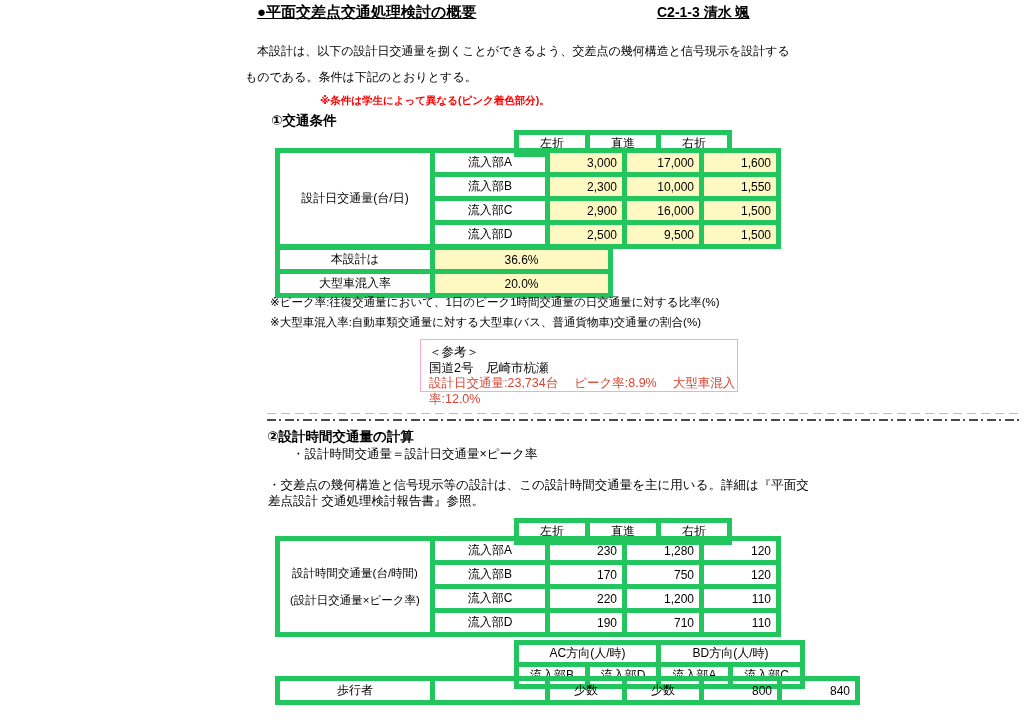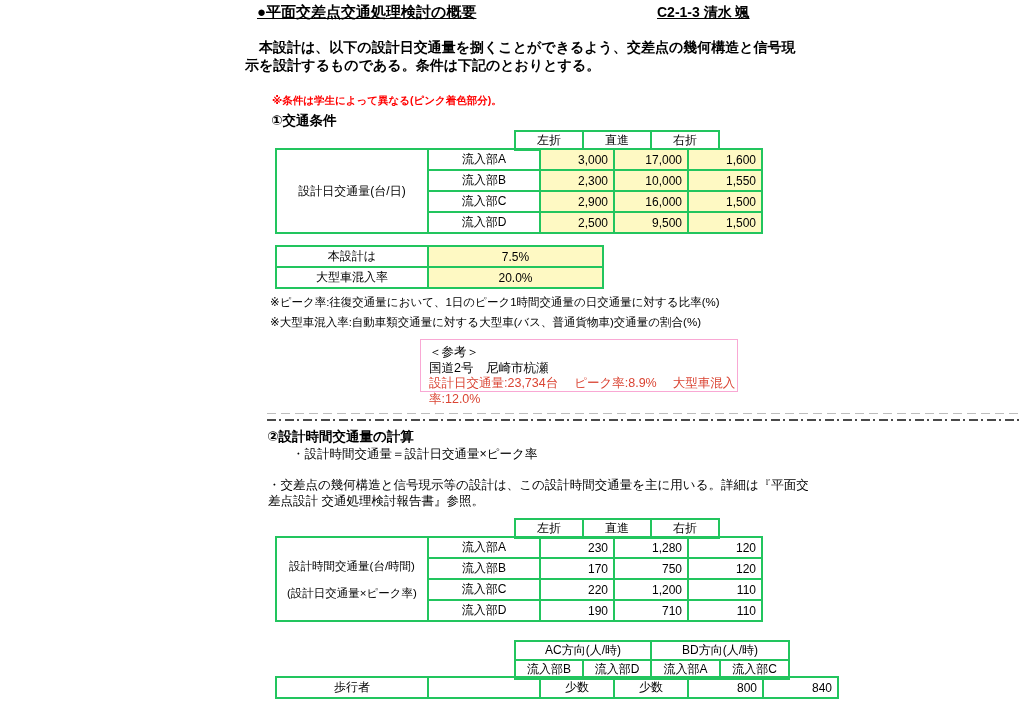--- a/index.html
+++ b/index.html
@@ -3,31 +3,31 @@
 <meta charset="utf-8">
 <style>
   html,body{margin:0;padding:0;}
   body{
     width:1024px;height:723px;background:#ffffff;position:relative;overflow:hidden;
     font-family:"Liberation Sans","DejaVu Sans",sans-serif;color:#000;
   }
   .abs{position:absolute;}
   .bold{font-weight:bold;text-decoration:underline;}
   table{border-collapse:collapse;table-layout:fixed;}
-  td{border:2px solid #22c55e;font-size:12px;padding:0 5px;height:19px;white-space:nowrap;overflow:hidden;}
+  td{border:5px solid #22c55e;font-size:12px;padding:0 5px;height:19px;white-space:nowrap;overflow:hidden;}
   .outer2{border:2px solid #000;}
   .hdr td{height:16px;text-align:center;padding:0 2px;}
   .ctr{text-align:center;}
   .num{text-align:right;}
   .pink{background:#fef9c3;}
   .w140{width:140px;}.w100{width:100px;}.w62{width:62px;}.w63{width:63px;}.w124{width:124px;}.w126{width:126px;}.w163{width:163px;}
   .title{font-size:15px;line-height:17px;}
   .name{font-size:14px;}
-  .intro{font-size:14px;line-height:18px;width:556px;font-weight:bold;}
-  .rednote{font-size:10.5px;color:#ff0000;font-weight:bold;}
+  .intro{font-size:12px;line-height:26px;width:556px;font-weight:normal;}
+  .rednote{font-size:10.5px;color:#ff0000;font-weight:bold;margin-left:48px;}
   .h1{font-size:13.5px;font-weight:bold;}
   .note{font-size:11.5px;}
   .refbox{width:308px;height:46px;border:1px solid #f9a8d4;padding:5px 0 0 8px;}
   .refline{font-size:12.5px;line-height:15.5px;}
   .refred{color:#da4433;}
   .bullet{font-size:12.5px;line-height:16px;}
   .b2{width:548px;}
   .dashA{left:267px;top:413px;width:756px;height:1px;
     background:repeating-linear-gradient(90deg,#bdbdbd 0 9px,transparent 9px 14px);}
   .dashB{left:267px;top:419px;width:756px;height:2px;
@@ -84,21 +84,21 @@
     <td class="pink num">9,500</td>
     <td class="pink num">1,500</td>
   </tr>
 </tbody>
   </table>
 
 <table class="abs outer2" style="left:275px;top:245px;">
   <tbody>
       <tr>
     <td class="w140 ctr">本設計は</td>
-    <td class="w163 pink ctr">7.5%</td>
+    <td class="w163 pink ctr">36.6%</td>
   </tr>
   <tr>
     <td class="ctr">大型車混入率</td>
     <td class="pink ctr">20.0%</td>
   </tr>
 </tbody>
   </table>
 
 <div class="abs note" style="left:270px;top:295px;">※ピーク率:往復交通量において、1日のピーク1時間交通量の日交通量に対する比率(%)</div>
 <div class="abs note" style="left:270px;top:315px;">※大型車混入率:自動車類交通量に対する大型車(バス、普通貨物車)交通量の割合(%)</div>

